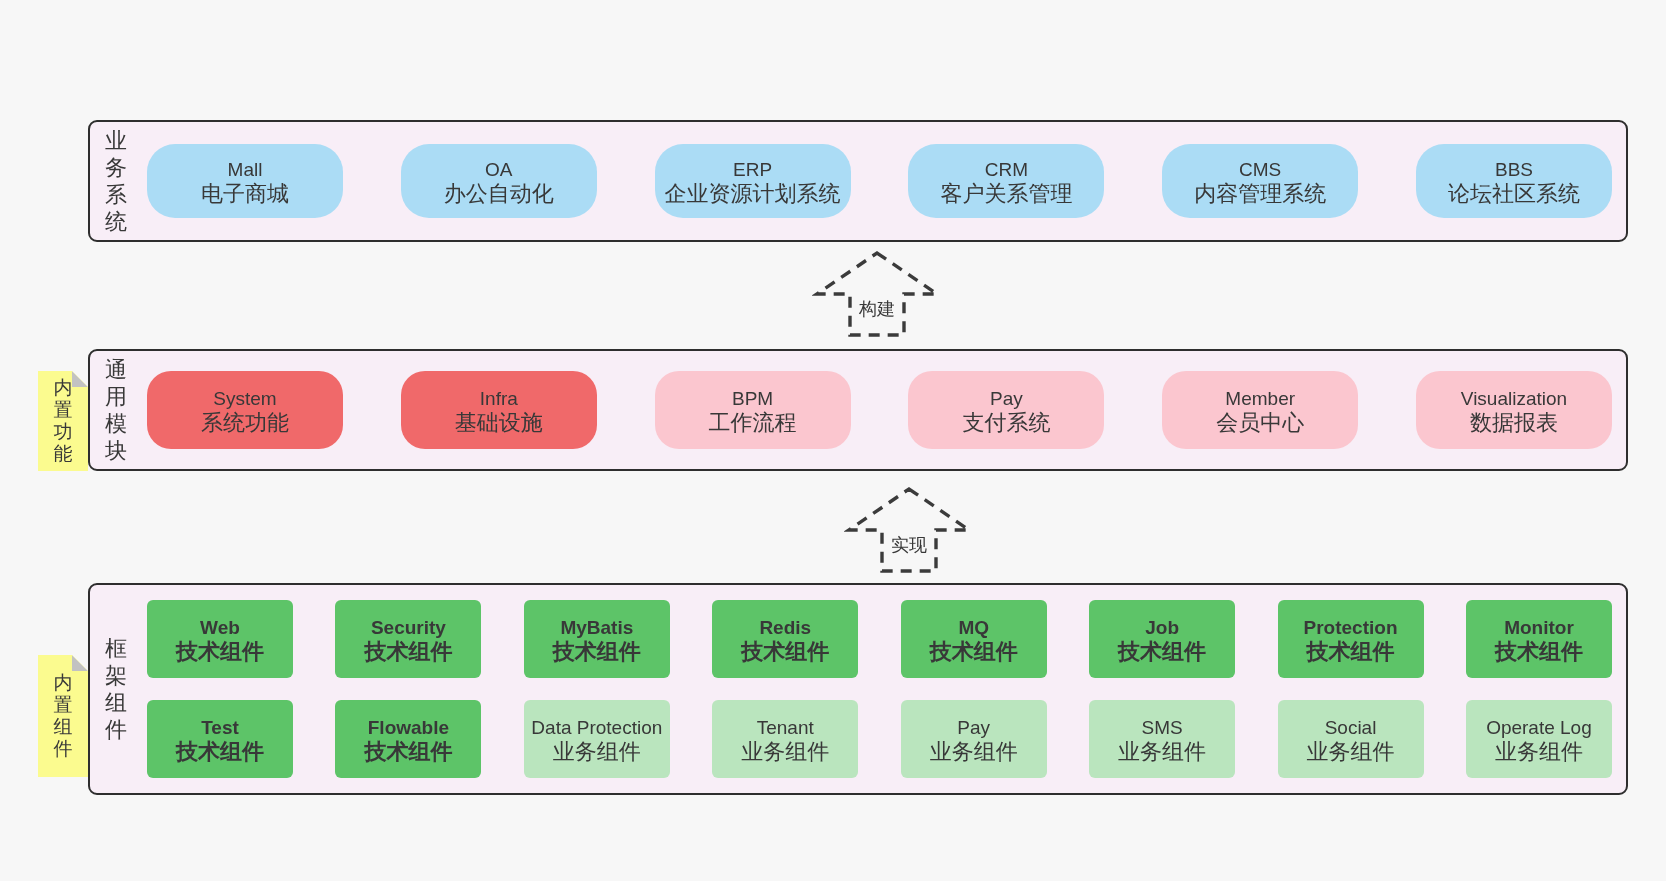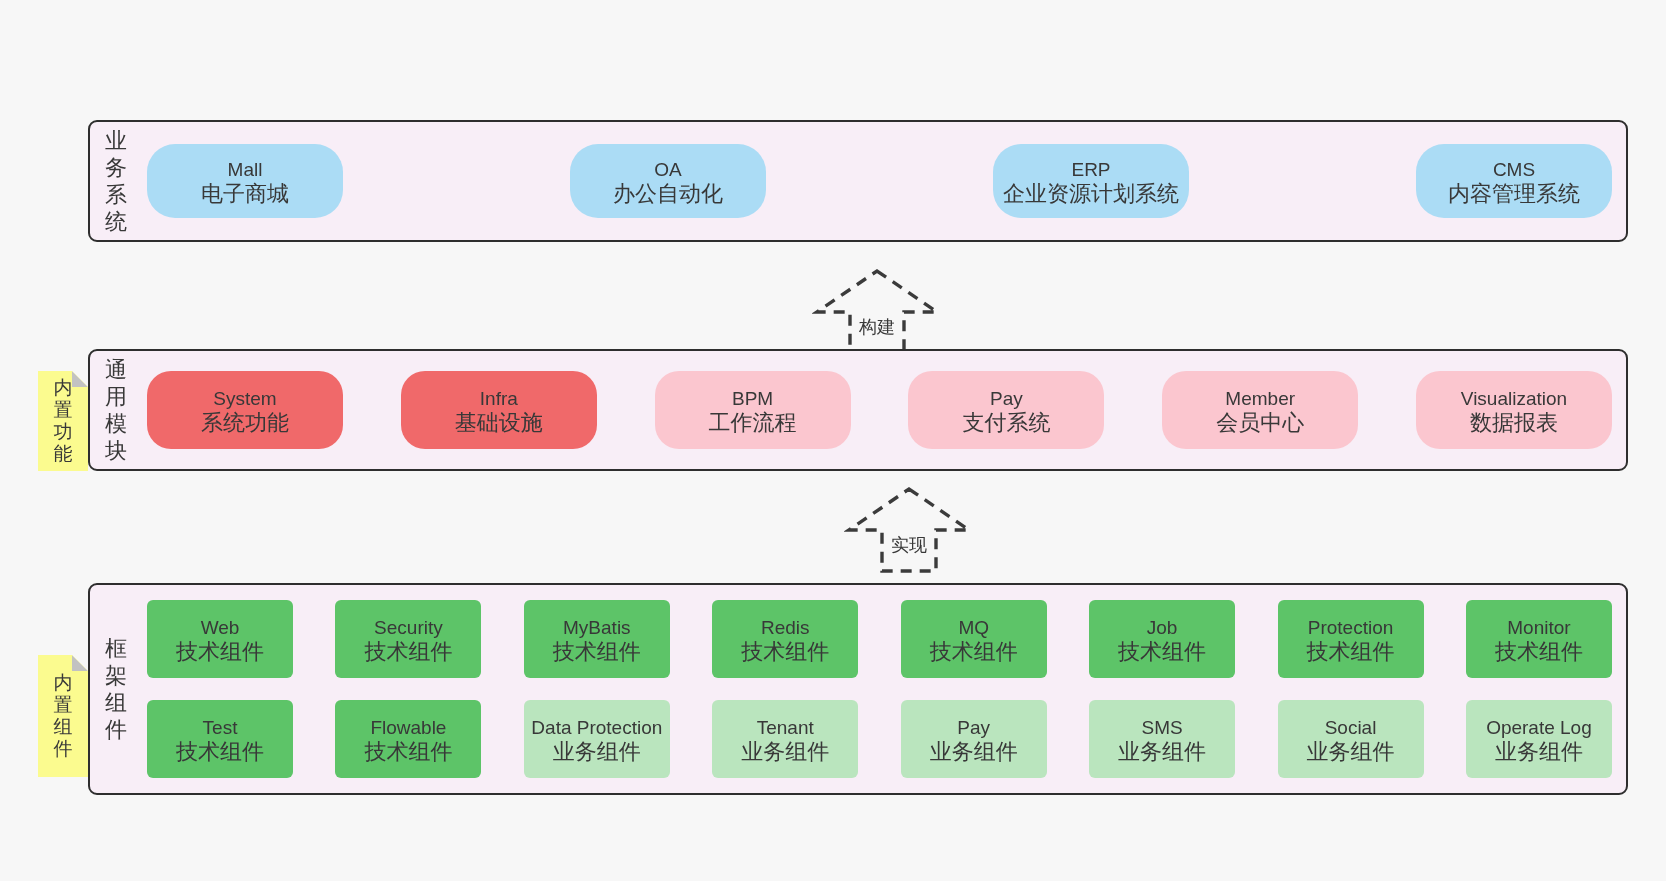--- a/index.html
+++ b/index.html
@@ -25,25 +25,25 @@
        border-radius:6px;color:var(--text,#383838);text-align:center;padding:2px 6px;
        box-sizing:border-box;}
   #layer-business .box{width:196px;height:74px;}
   #layer-modules .box{width:196px;height:78px;border-radius:24px;}
   #layer-components .box{width:146px;height:78px;}
   .box .en{font-size:19px;line-height:25px;}
   .box .zh{font-size:22px;line-height:24px;}
   .box.blue{background:var(--blue,#abdcf5);border-radius:28px;}
   .box.red{background:var(--red,#f0696a);}
   .box.pink{background:var(--pink,#fbc6cf);}
-  .box.green{background:var(--green,#5dc468);}
+  .box.green{background:var(--green,#5dc468);font-weight:bold;}
   .box.lightgreen{background:var(--lightgreen,#bae5be);}
 
   .arrow{position:absolute;width:130px;height:88px;z-index:1;}
-  #arrow-build{left:812px;top:268px;}
+  #arrow-build{left:812px;top:250px;}
   #arrow-implement{left:844px;top:486px;}
   .arrow svg{position:absolute;left:0;top:0;}
   .arrow-label{position:absolute;left:50%;top:46px;transform:translateX(-50%);
                background:var(--page-bg,#f7f7f7);padding:1px 4px;font-size:18px;
                color:var(--text,#383838);white-space:nowrap;}
 
   .note{position:absolute;left:38px;width:50px;background:var(--yellow,#fbfb8f);
         z-index:1;clip-path:polygon(0 0, calc(100% - 16px) 0, 100% 16px, 100% 100%, 0 100%);
         display:flex;align-items:center;justify-content:center;}
   #note-features{top:371px;height:100px;}
@@ -67,22 +67,30 @@
           </div>
           <div class="box blue">
             <div class="en">OA</div>
             <div class="zh">办公自动化</div>
           </div>
           <div class="box blue">
             <div class="en">ERP</div>
             <div class="zh">企业资源计划系统</div>
           </div>
           <div class="box blue">
+            <div class="en">CRM</div>
+            <div class="zh">客户关系管理</div>
+          </div>
+          <div class="box blue">
             <div class="en">CMS</div>
             <div class="zh">内容管理系统</div>
+          </div>
+          <div class="box blue">
+            <div class="en">BBS</div>
+            <div class="zh">论坛社区系统</div>
           </div>
         </div>
       </div>
   </section>
 
   <div class="arrow" id="arrow-build">
     <svg width="130" height="88" viewBox="0 0 130 88">
       <polygon points="65,3 125,44 92,44 92,85 38,85 38,44 5,44" fill="none" stroke="#3b3b3b" stroke-width="3.4" stroke-dasharray="11 8"></polygon>
     </svg>
     <div class="arrow-label">构建</div>

